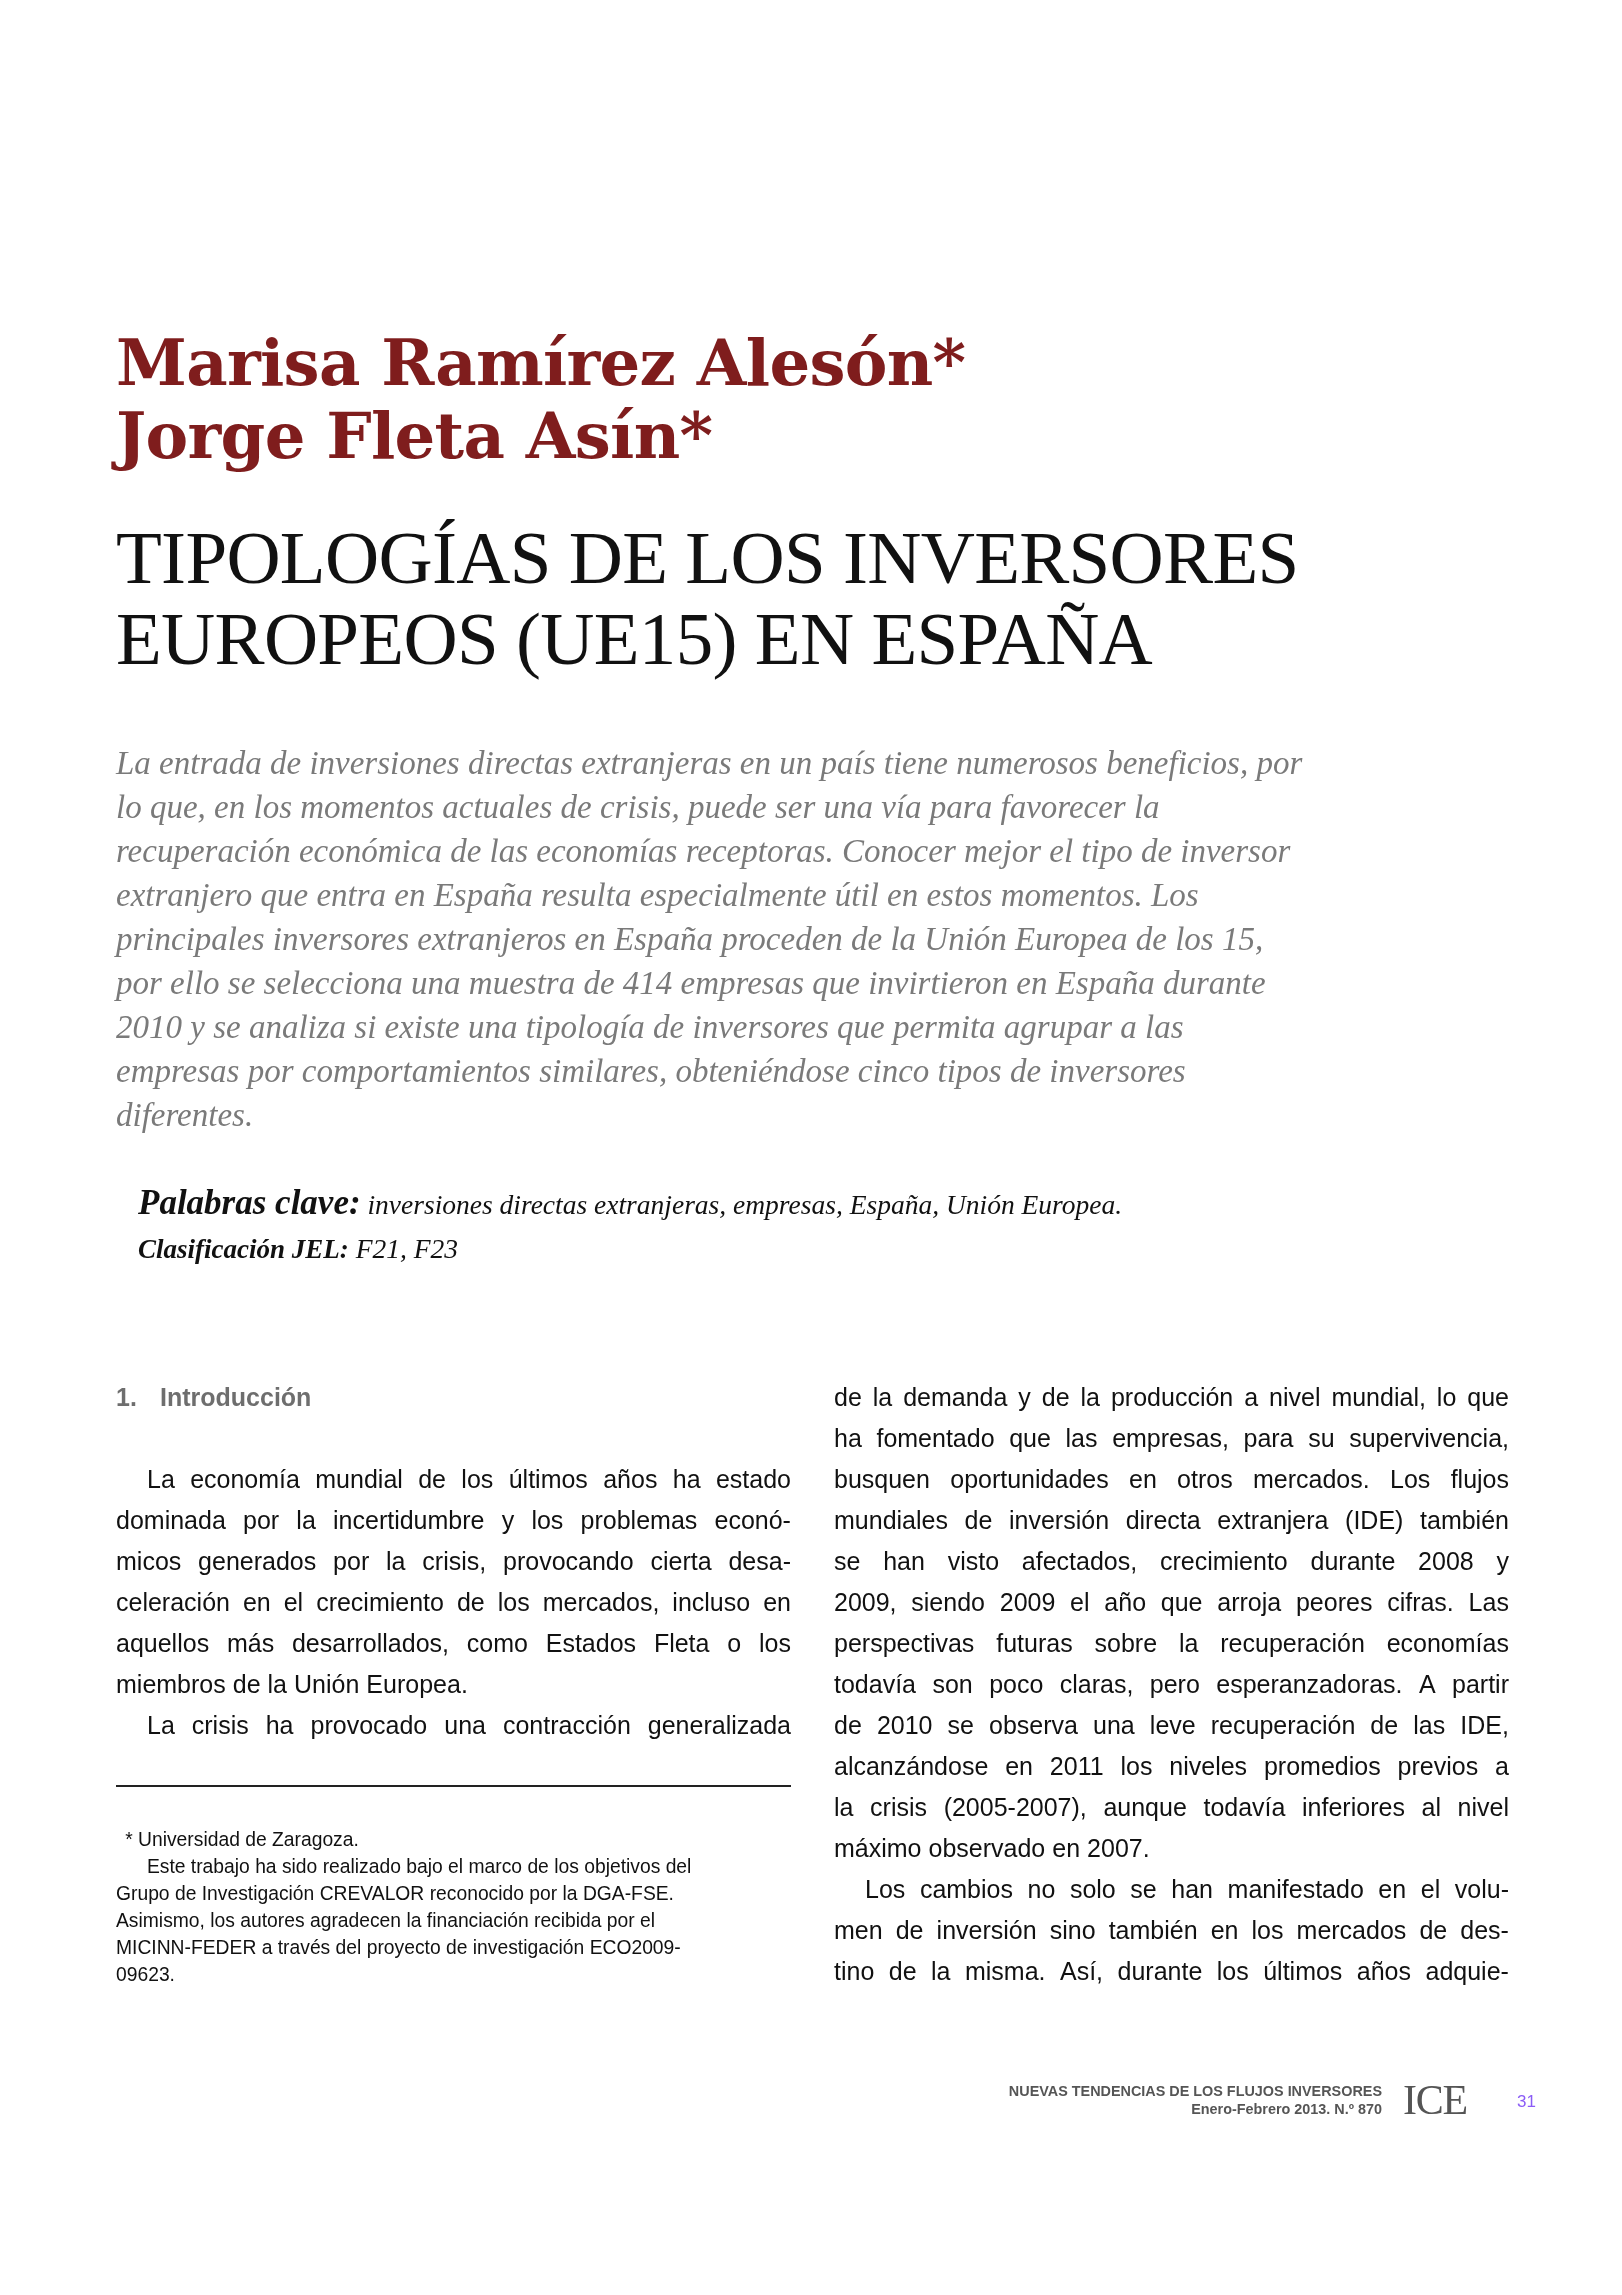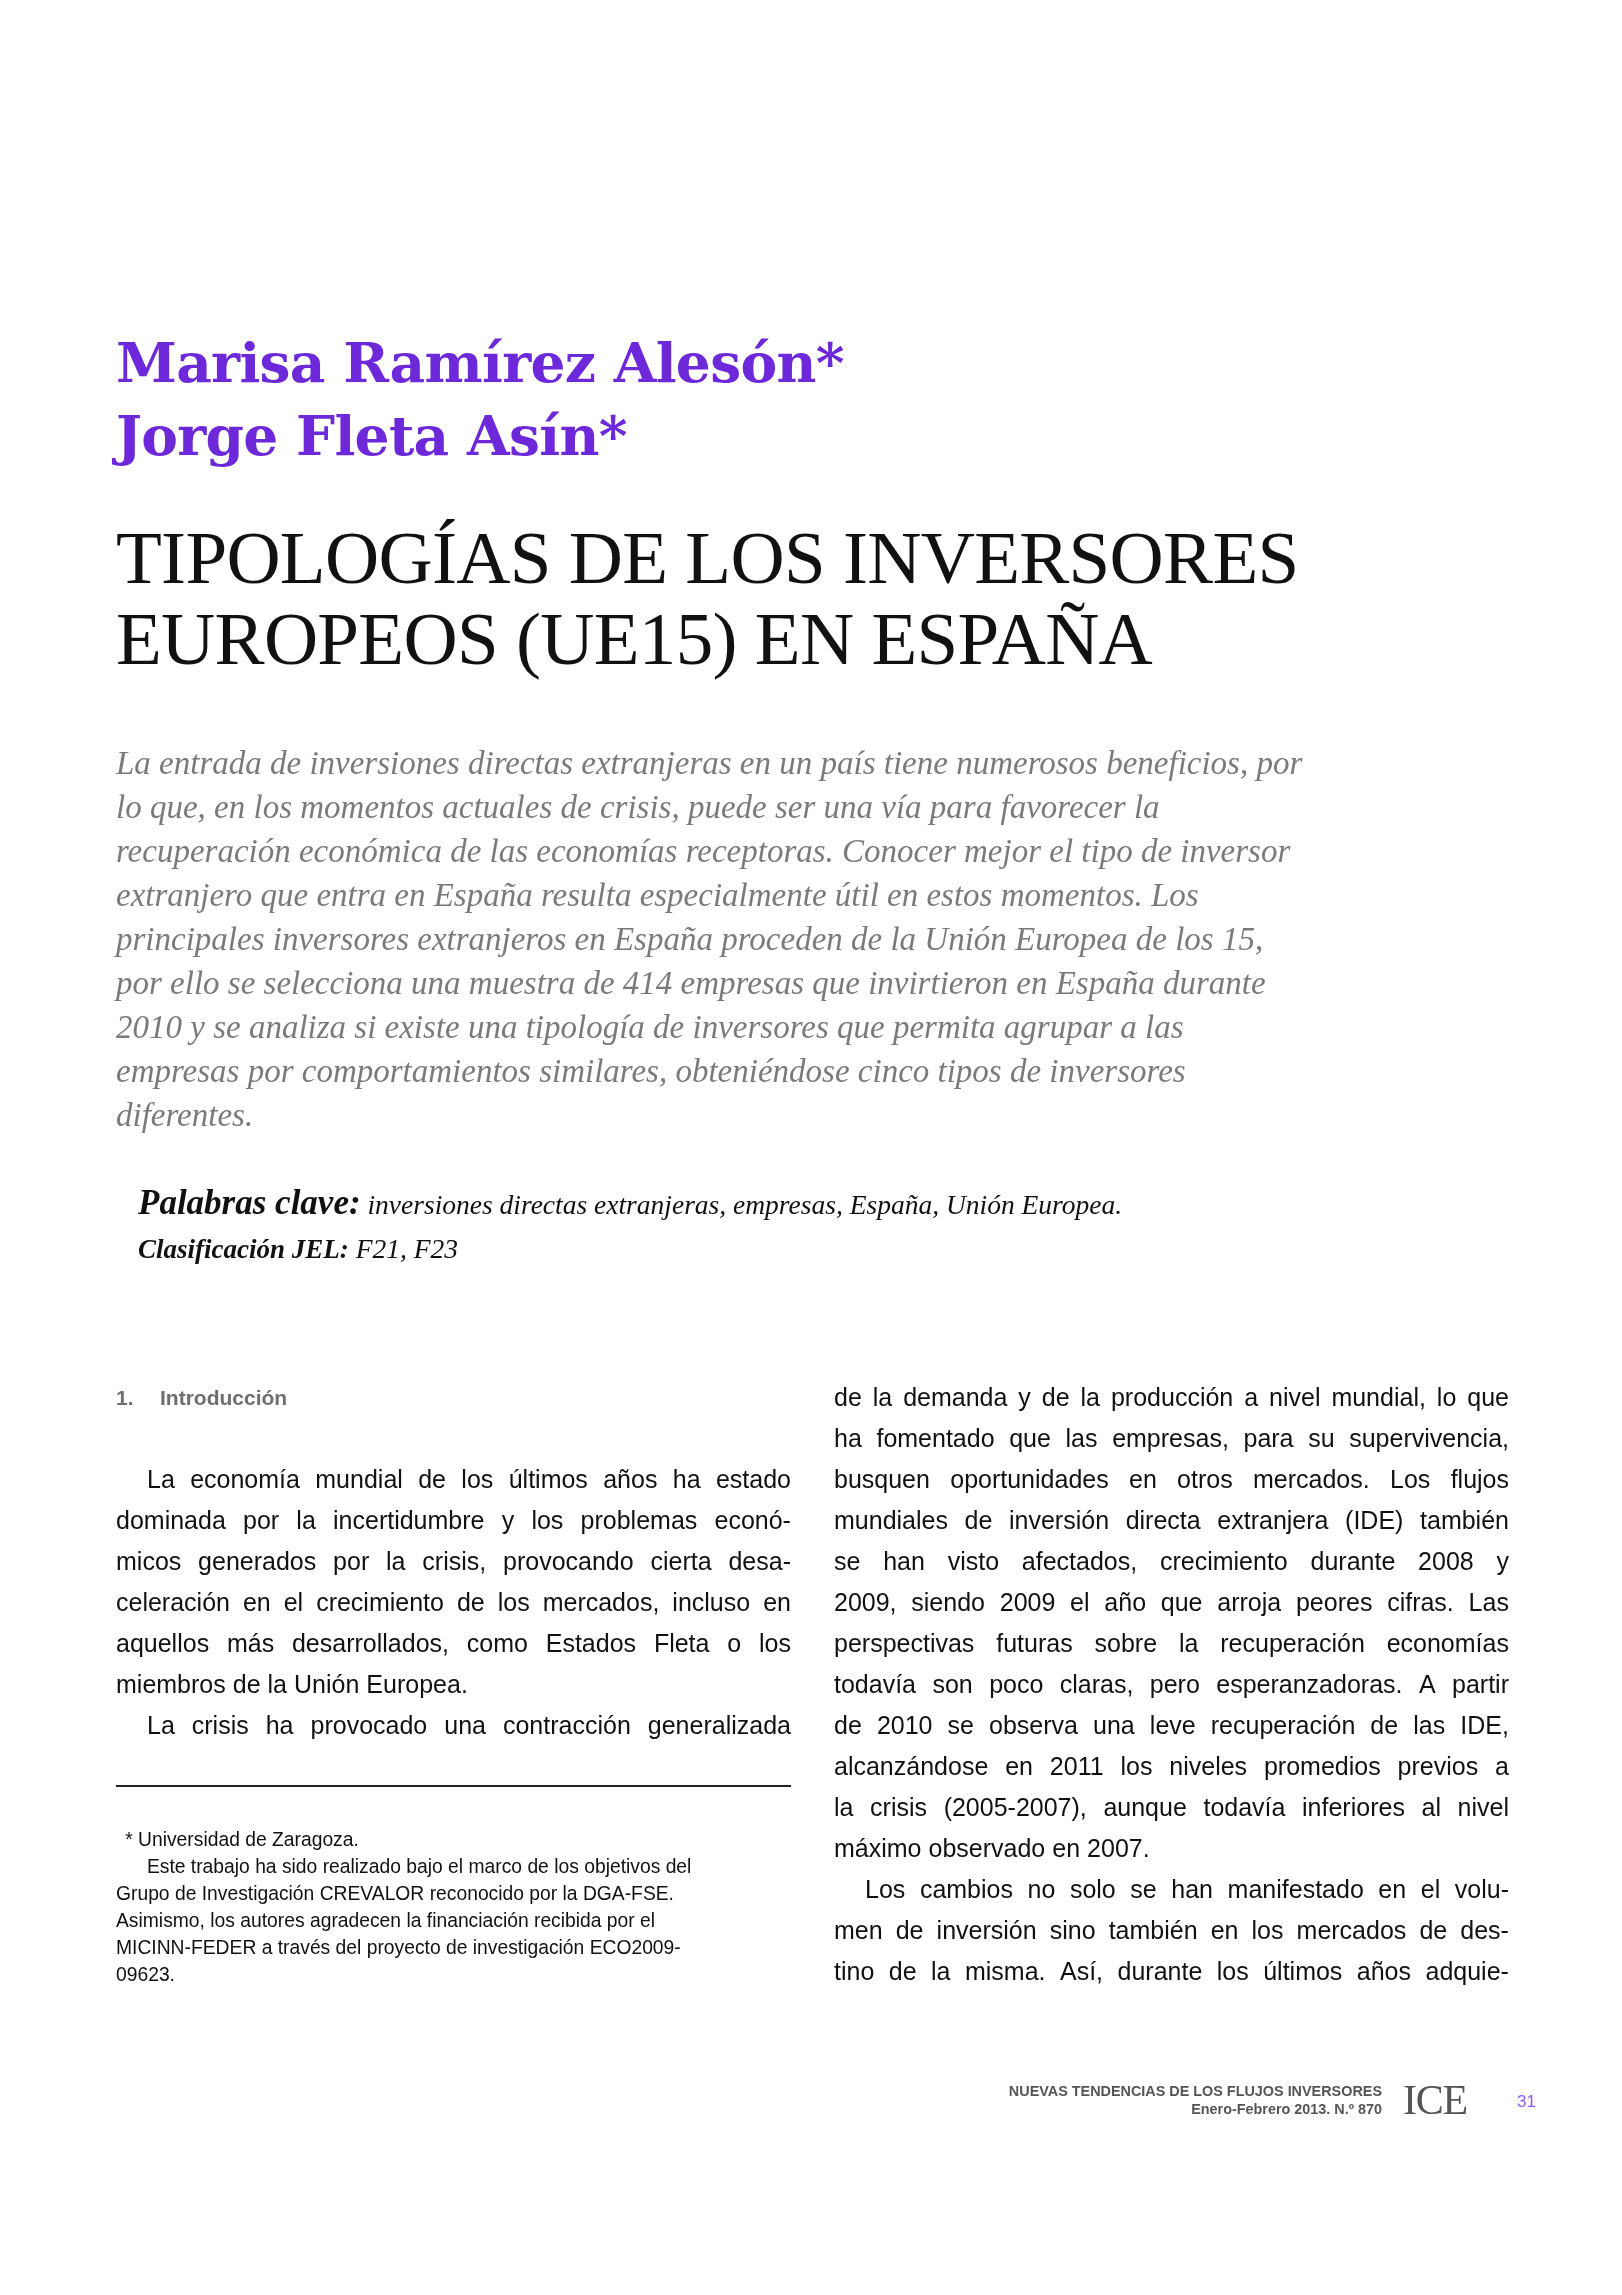--- a/index.html
+++ b/index.html
@@ -1,21 +1,21 @@
 <!DOCTYPE html>
 <html style="font-size:10.5px"><head>
 <meta charset="utf-8">
 <style>
   html, body { margin: 0; padding: 0; background: #ffffff; }
   body { width: 1623px; height: 2295px; position: relative; overflow: hidden; }
   .page { position: absolute; left: 0; top: 0; width: 1623px; height: 2295px; }
 
   .authors { position: absolute; left: 116px; top: 326px; width: 1309px;
     font-family: "DejaVu Serif", "Liberation Serif", serif; font-weight: bold;
-    color: #6d28d9; font-size: 55px; line-height: 73px; letter-spacing: -0.7px; }
+    color: #7f1d1d; font-size: 64px; line-height: 73px; letter-spacing: -0.7px; }
   .authors div { white-space: nowrap; }
 
   .title { position: absolute; left: 116px; top: 517px; width: 1440px;
     font-family: "Liberation Serif", serif; color: #111; font-size: 75px;
     line-height: 81px; letter-spacing: -0.7px; }
   .title div { white-space: nowrap; }
 
   .abstract { position: absolute; left: 116px; top: 741px; width: 1407px;
     font-family: "Liberation Serif", serif; font-style: italic; color: #7a7a7a;
     font-size: 33px; line-height: 44px; }
@@ -32,21 +32,21 @@
     font-family: "Liberation Sans", sans-serif; color: #111; font-size: 25px;
     line-height: 41px; }
   .col-left { left: 116px; }
   .col-right { left: 834px; }
   .col .line { white-space: nowrap; display: flex; justify-content: space-between; }
   .col .line.last { justify-content: flex-start; }
   .col .line.last span + span { margin-left: 0.28em; }
   .col .indent { padding-left: 31px; }
 
   .section-heading { font-family: "Liberation Sans", sans-serif; font-weight: bold;
-    color: #6e6e6e; font-size: 21px; height: 41px; line-height: 41px; margin-bottom: 41px; white-space: nowrap; }
+    color: #6e6e6e; font-size: 25px; height: 41px; line-height: 41px; margin-bottom: 41px; white-space: nowrap; }
   .section-heading .num { display: inline-block; width: 44px; }
 
   .footnote-rule { position: absolute; left: 116px; top: 1785px; width: 675px; height: 2px; background: #222; }
   .footnotes { position: absolute; left: 116px; top: 1826px; width: 675px;
     font-family: "Liberation Sans", sans-serif; color: #111; font-size: 19.3px; line-height: 27px; }
   .footnotes div { white-space: nowrap; }
 
   .footer { position: absolute; top: 2083px; right: 0; width: 1604px; height: 52px; }
   .footer-text { position: absolute; right: 241px; top: 0; text-align: right;
     font-family: "Liberation Sans", sans-serif; font-weight: bold; color: #555; font-size: 14.4px; line-height: 17.7px; }

